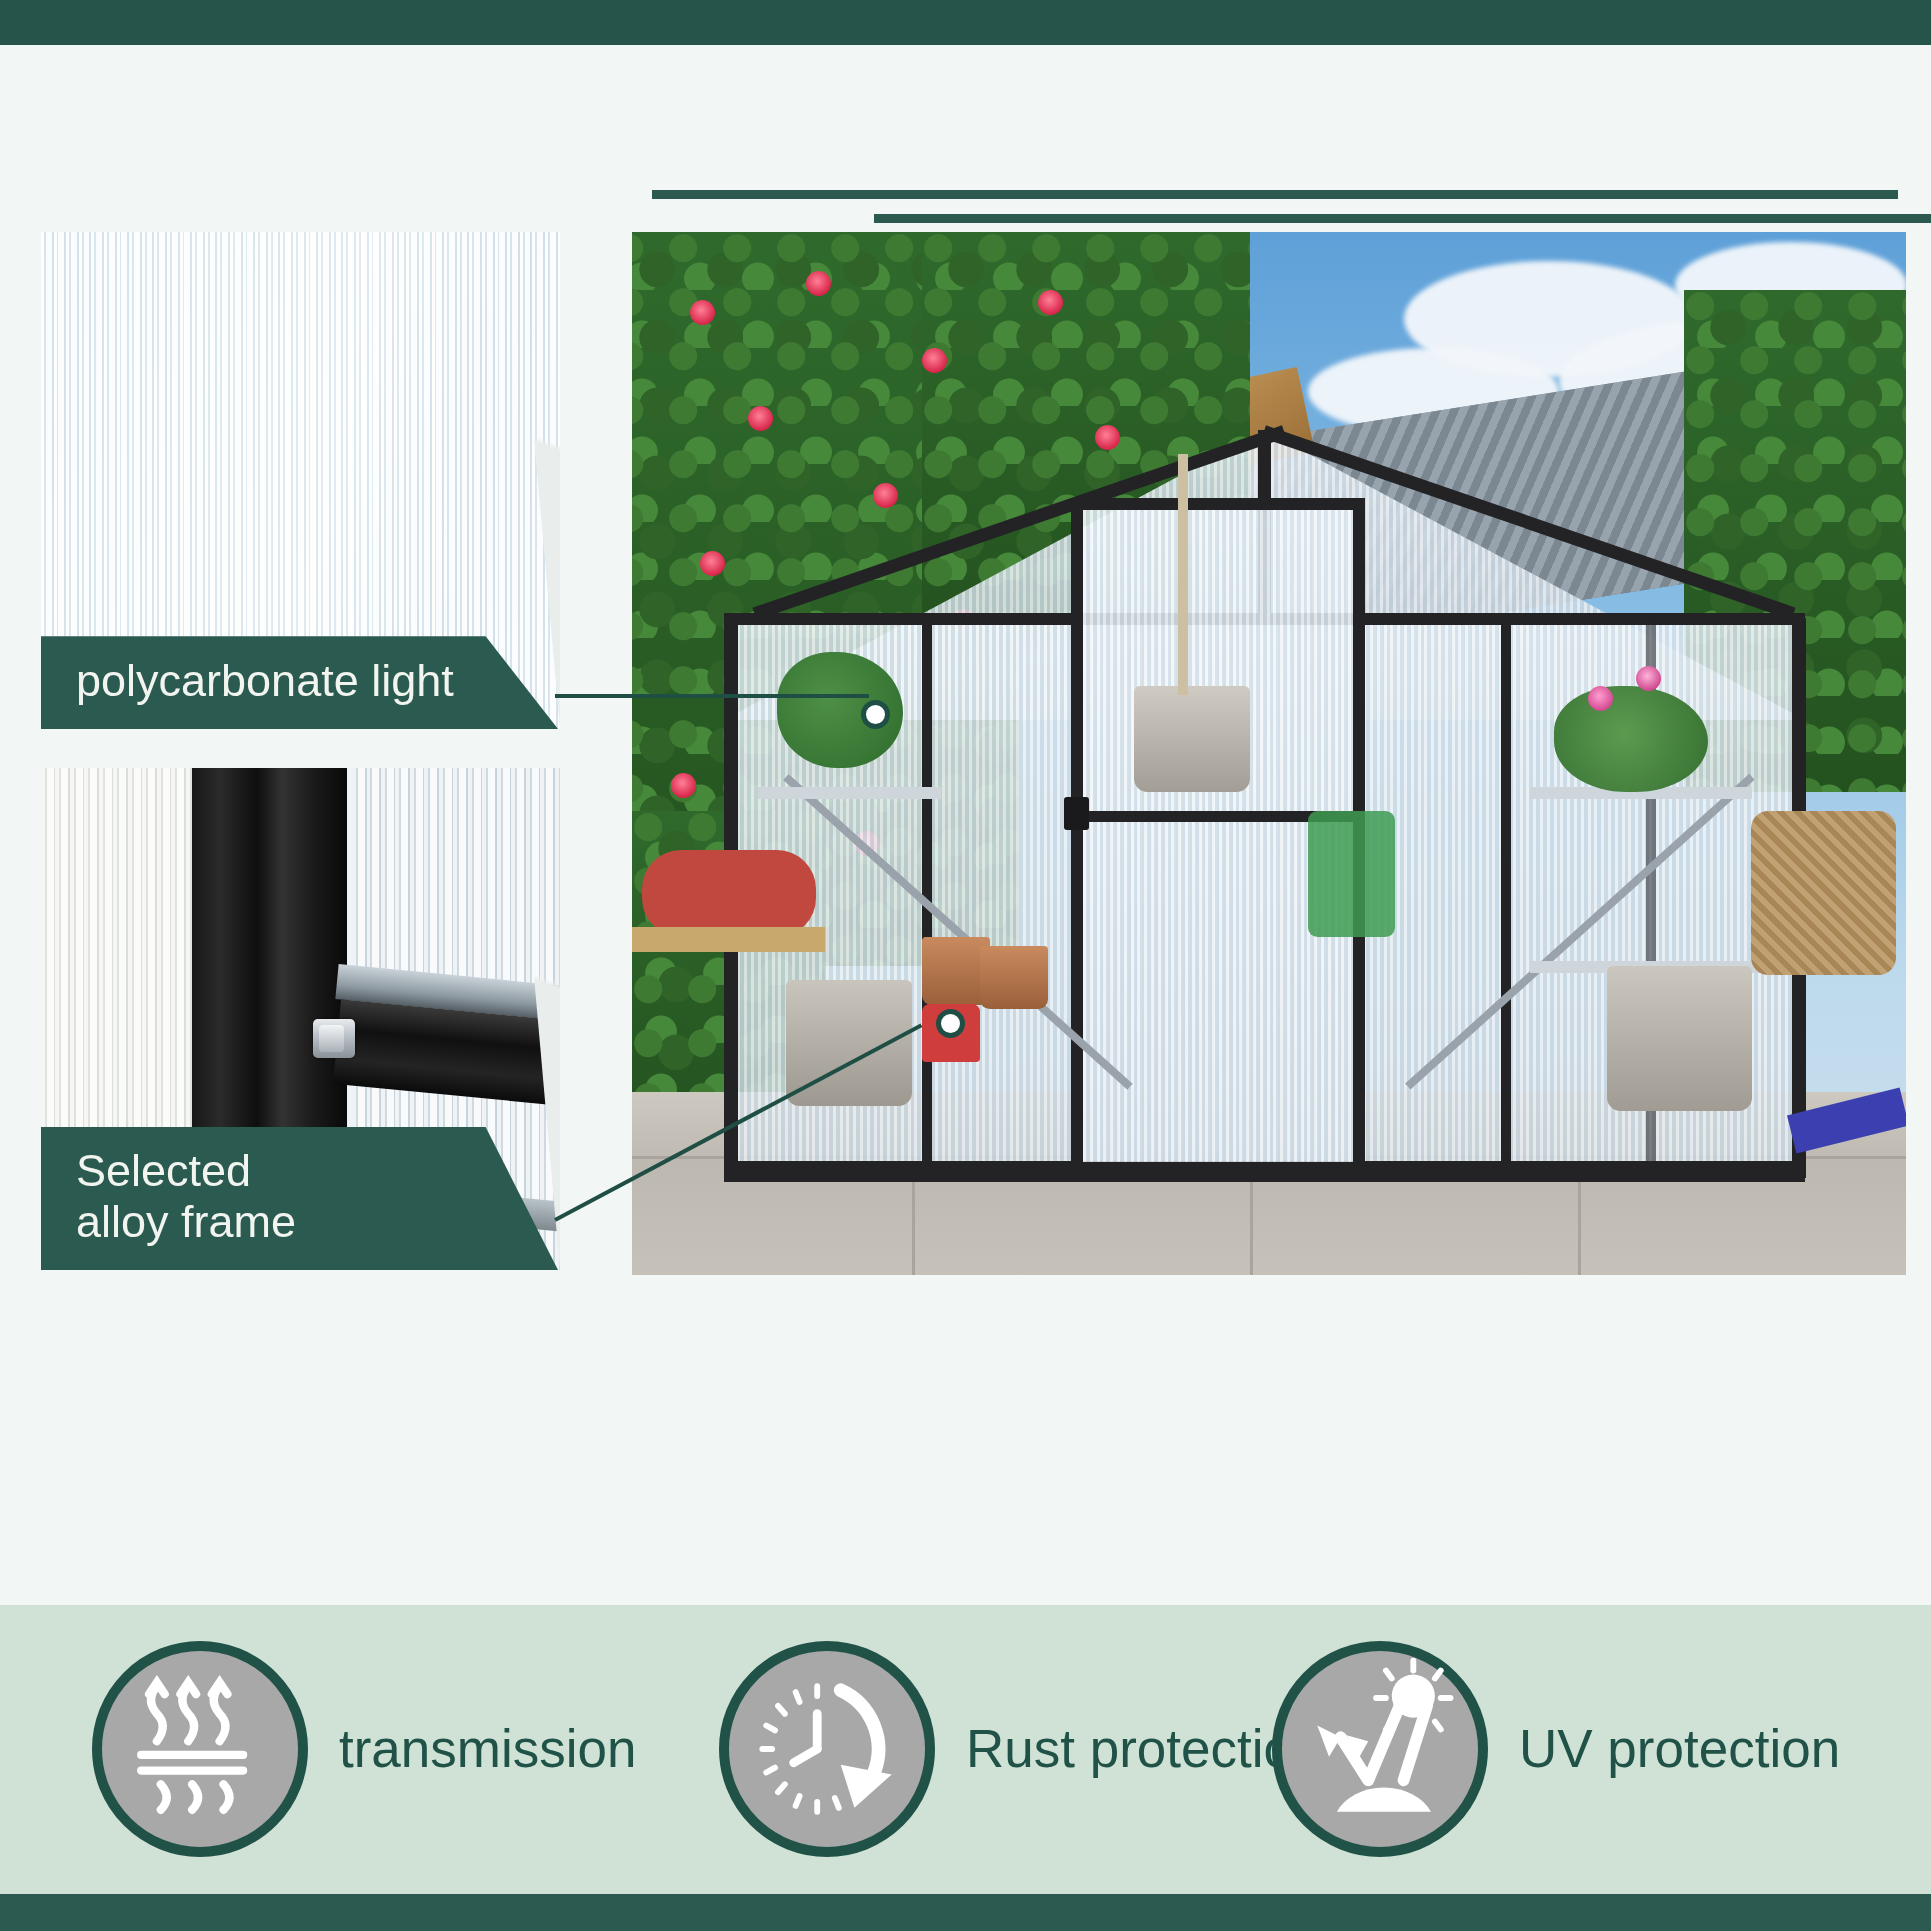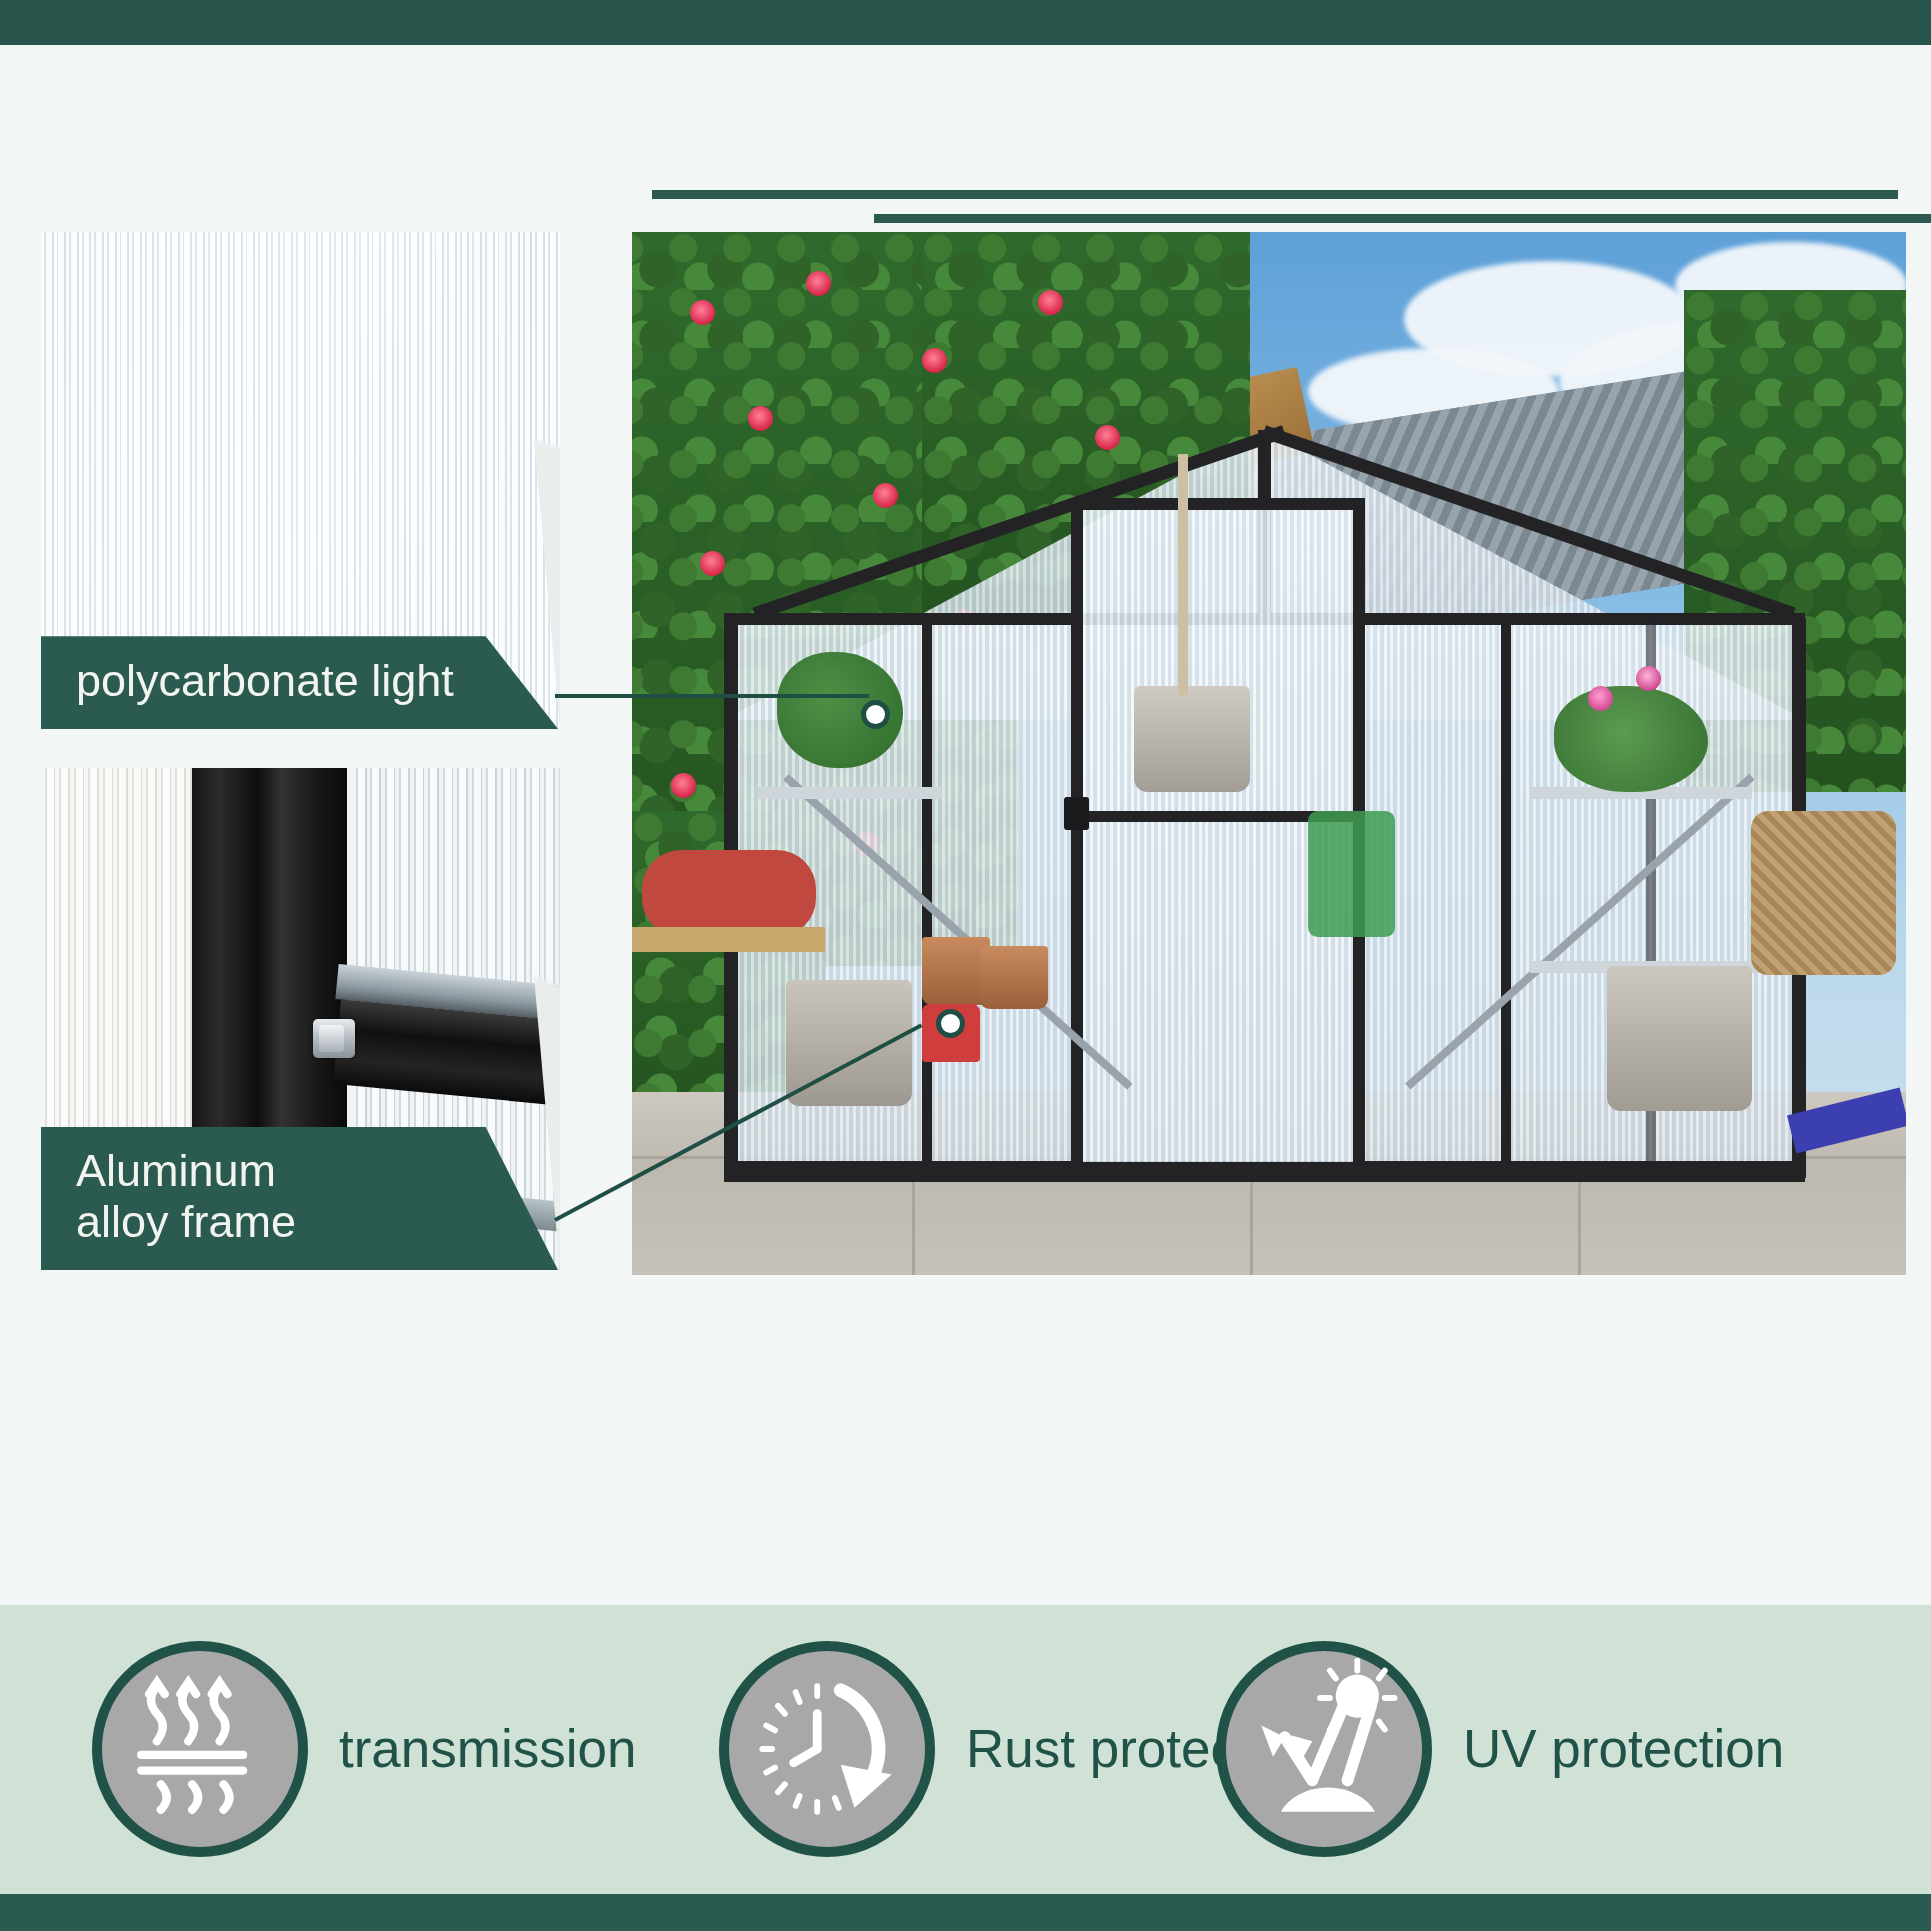--- a/index.html
+++ b/index.html
@@ -138,21 +138,21 @@
     position:absolute;width:29px;height:29px;border-radius:50%;
     background:#ffffff;border:5.8px solid #1f4e45;box-sizing:border-box;
   }
 
   
   #feature-band{position:absolute;left:0;top:1605px;width:1931px;height:290px;background:#cfe2d5;}
   #bottom-bar{position:absolute;left:0;top:1894px;width:1931px;height:37px;background:#2b5b50;}
   .feature{position:absolute;top:1641px;height:216px;display:flex;align-items:center;}
   #feature-0{left:92px;}
   #feature-1{left:719px;}
-  #feature-2{left:1216px;}
+  #feature-2{left:1272px;}
   .feat-icon{
     width:216px;height:216px;border-radius:50%;
     background:#a8a8a8;border:10.6px solid #215248;box-sizing:border-box;
     position:relative;flex:0 0 auto;
   }
   .feat-label{
     margin-left:31px;color:#215248;font-size:53px;line-height:1.14;white-space:nowrap;
   }
   svg{display:block;}
 </style>
@@ -178,21 +178,21 @@
   <div class="frame-photo">
     <div class="rail-left"></div>
     <div class="rail-right"></div>
     <div class="post"></div>
     <div class="beam-top"></div>
     <div class="beam"></div>
     <div class="beam-low"></div>
     <div class="bolt"></div>
   </div>
   <div class="caption">
-    <div class="line">Aluminum</div>
+    <div class="line">Selected</div>
     <div class="line">alloy frame</div>
   </div>
   <div class="caption-wedge"></div>
 </div>
 
 <div id="photo">
   <div class="sky"></div>
 
   <div class="cloud" style="left:772px;top:29px;width:290px;height:116px;"></div>
   <div class="cloud" style="left:927px;top:87px;width:367px;height:126px;"></div>

